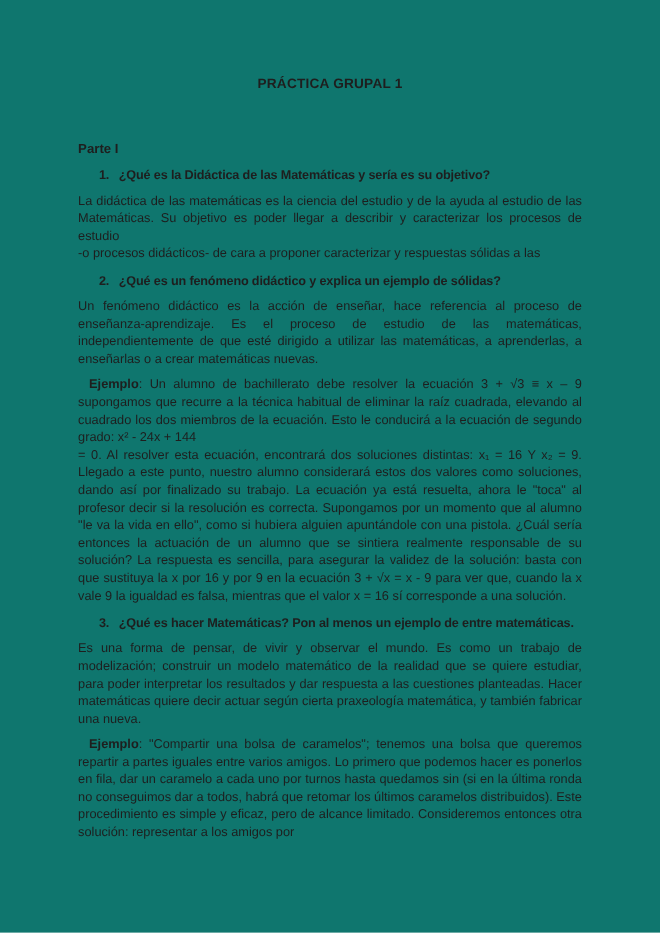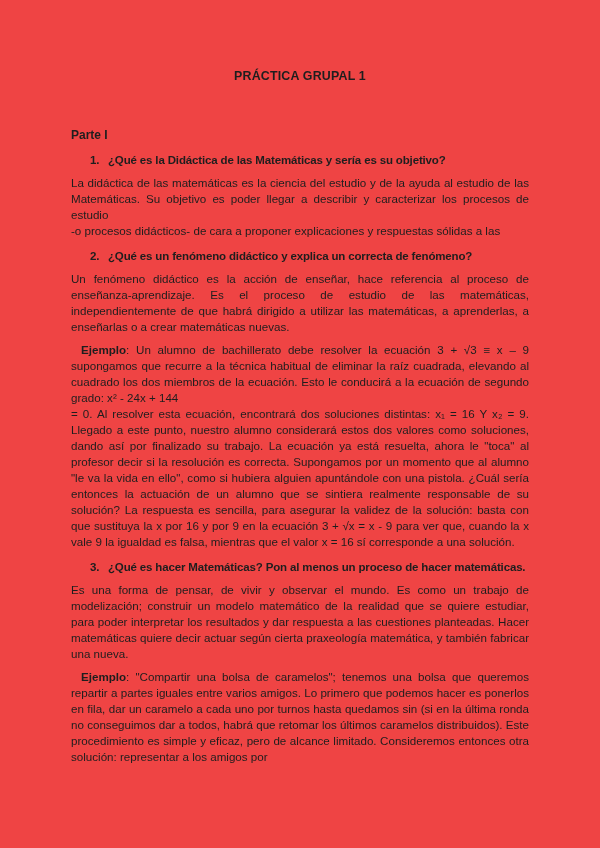--- a/index.html
+++ b/index.html
@@ -5,21 +5,21 @@
   html, body {
     margin: 0;
     padding: 0;
     background: #ffffff;
   }
   .page {
     position: relative;
     width: 600px;
     height: 848px;
     box-sizing: border-box;
-    background: #ef4444;
+    background: #0f766e;
     color: #1e1e1e;
     font-family: "Liberation Sans", "DejaVu Sans", sans-serif;
     font-size: 11.6px;
     line-height: 16px;
     padding: 68px 71px 0 71px;
     overflow: hidden;
   }
   .doc-title {
     margin: 0;
     font-size: 12.4px;
@@ -71,42 +71,42 @@
 
   <div class="part">Parte I</div>
 
   <section>
     <div class="heading">
       <span class="num">1.</span>
       <span class="htxt">¿Qué es la Didáctica de las Matemáticas y sería es su objetivo?</span>
     </div>
     <div class="para">
         <div class="seg">La didáctica de las matemáticas es la ciencia del estudio y de la ayuda al estudio de las Matemáticas. Su objetivo es poder llegar a describir y caracterizar los procesos de estudio</div>
-        <div class="seg">-o procesos didácticos- de cara a proponer explicaciones y respuestas sólidas a las</div>
+        <div class="seg">-o procesos didácticos- de cara a proponer caracterizar y respuestas sólidas a las</div>
       </div>
   </section>
 
   <section>
     <div class="heading">
       <span class="num">2.</span>
-      <span class="htxt">¿Qué es un fenómeno didáctico y explica un correcta de fenómeno?</span>
+      <span class="htxt">¿Qué es un fenómeno didáctico y explica un ejemplo de sólidas?</span>
     </div>
     <div class="para">
-        <div class="seg">Un fenómeno didáctico es la acción de enseñar, hace referencia al proceso de enseñanza-aprendizaje. Es el proceso de estudio de las matemáticas, independientemente de que habrá dirigido a utilizar las matemáticas, a aprenderlas, a enseñarlas o a crear matemáticas nuevas.</div>
+        <div class="seg">Un fenómeno didáctico es la acción de enseñar, hace referencia al proceso de enseñanza-aprendizaje. Es el proceso de estudio de las matemáticas, independientemente de que esté dirigido a utilizar las matemáticas, a aprenderlas, a enseñarlas o a crear matemáticas nuevas.</div>
       </div>
     <div class="para">
         <div class="seg"><b>Ejemplo</b>: Un alumno de bachillerato debe resolver la ecuación 3 + √3 ≡ x – 9 supongamos que recurre a la técnica habitual de eliminar la raíz cuadrada, elevando al cuadrado los dos miembros de la ecuación. Esto le conducirá a la ecuación de segundo grado: x² - 24x + 144</div>
         <div class="seg">= 0. Al resolver esta ecuación, encontrará dos soluciones distintas: x₁ = 16 Y x₂ = 9. Llegado a este punto, nuestro alumno considerará estos dos valores como soluciones, dando así por finalizado su trabajo. La ecuación ya está resuelta, ahora le "toca" al profesor decir si la resolución es correcta. Supongamos por un momento que al alumno "le va la vida en ello", como si hubiera alguien apuntándole con una pistola. ¿Cuál sería entonces la actuación de un alumno que se sintiera realmente responsable de su solución? La respuesta es sencilla, para asegurar la validez de la solución: basta con que sustituya la x por 16 y por 9 en la ecuación 3 + √x = x - 9 para ver que, cuando la x vale 9 la igualdad es falsa, mientras que el valor x = 16 sí corresponde a una solución.</div>
       </div>
   </section>
 
   <section>
     <div class="heading">
       <span class="num">3.</span>
-      <span class="htxt">¿Qué es hacer Matemáticas? Pon al menos un proceso de hacer matemáticas.</span>
+      <span class="htxt">¿Qué es hacer Matemáticas? Pon al menos un ejemplo de entre matemáticas.</span>
     </div>
     <div class="para">
         <div class="seg">Es una forma de pensar, de vivir y observar el mundo. Es como un trabajo de modelización; construir un modelo matemático de la realidad que se quiere estudiar, para poder interpretar los resultados y dar respuesta a las cuestiones planteadas. Hacer matemáticas quiere decir actuar según cierta praxeología matemática, y también fabricar una nueva.</div>
       </div>
     <div class="para">
         <div class="seg"><b>Ejemplo</b>: "Compartir una bolsa de caramelos"; tenemos una bolsa que queremos repartir a partes iguales entre varios amigos. Lo primero que podemos hacer es ponerlos en fila, dar un caramelo a cada uno por turnos hasta quedamos sin (si en la última ronda no conseguimos dar a todos, habrá que retomar los últimos caramelos distribuidos). Este procedimiento es simple y eficaz, pero de alcance limitado. Consideremos entonces otra solución: representar a los amigos por</div>
       </div>
   </section>
 
 </main>

